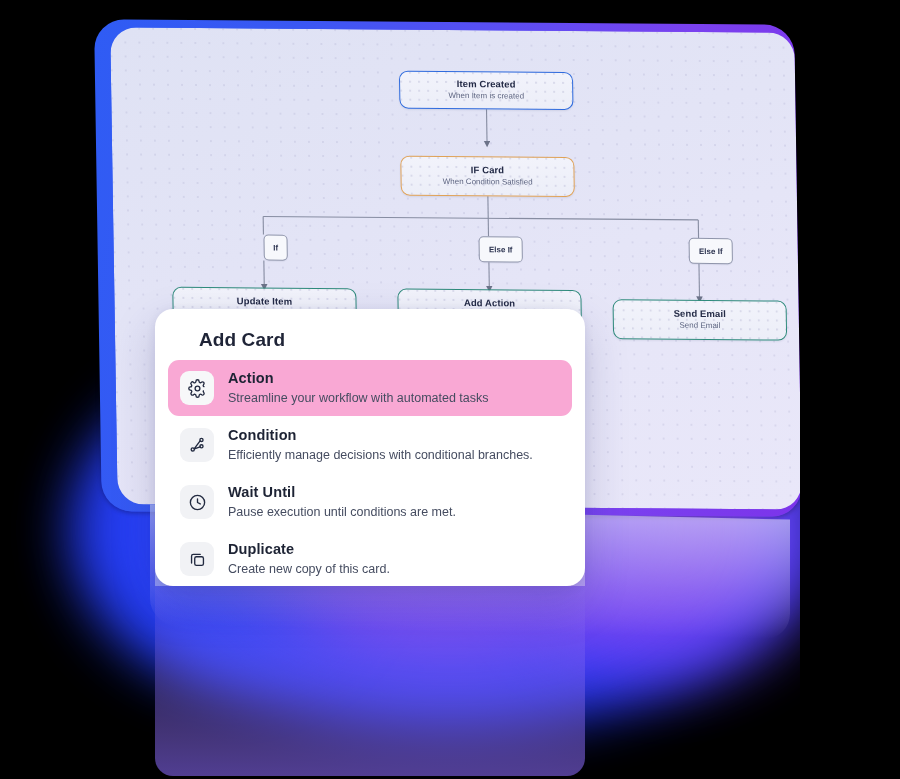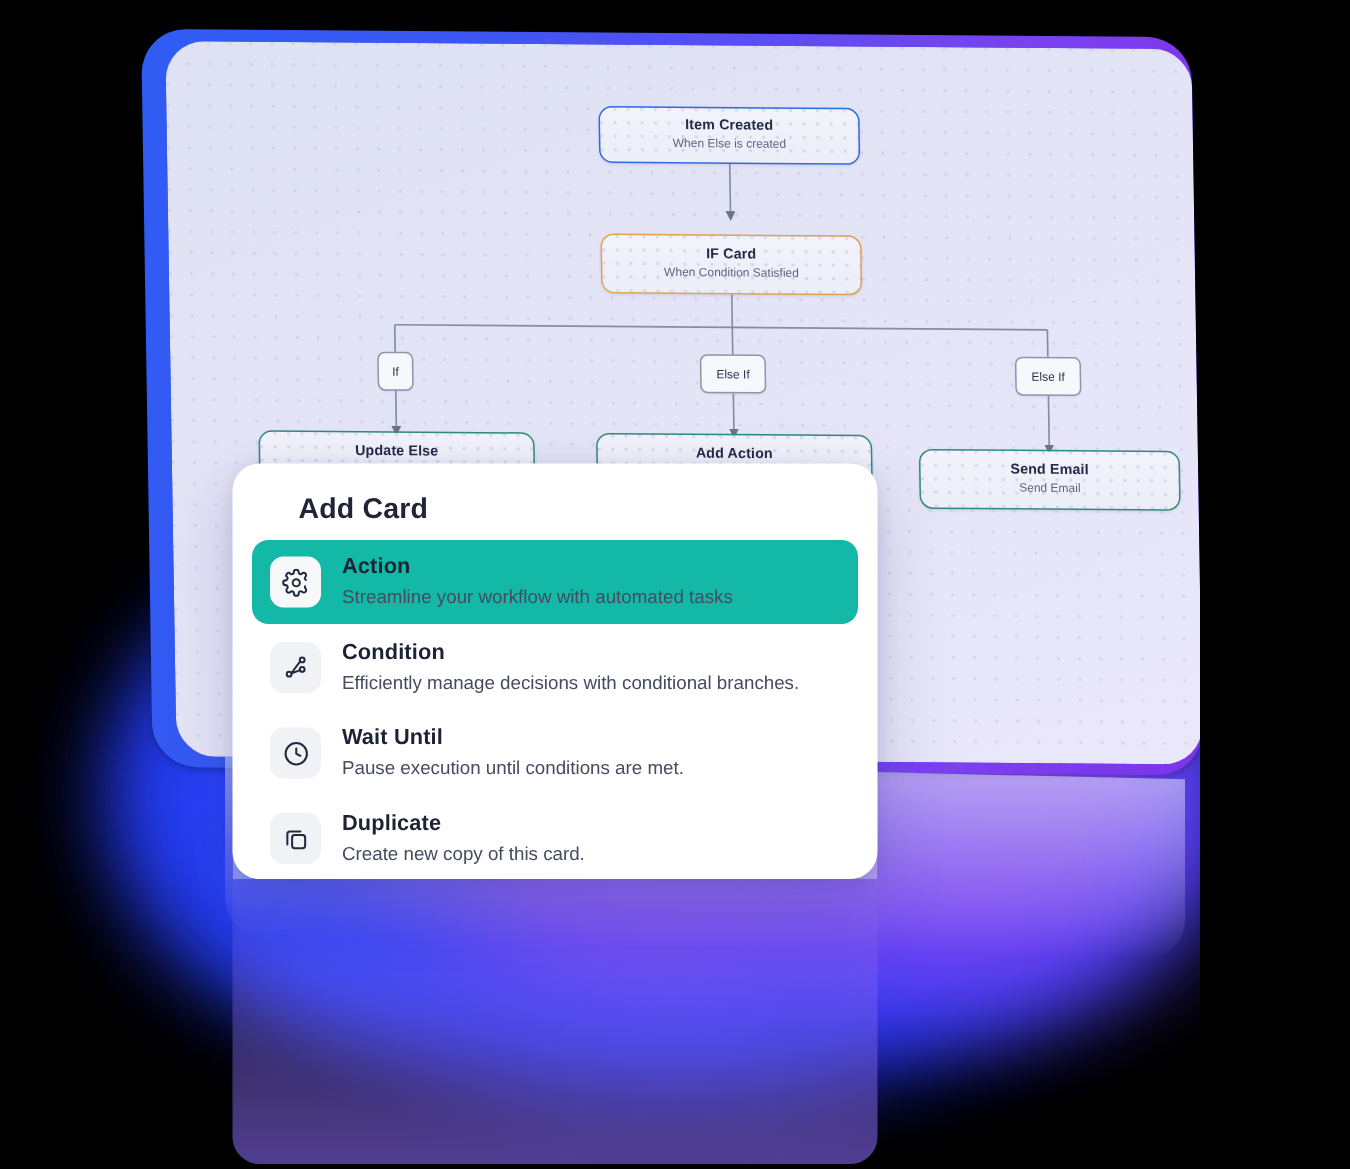--- a/index.html
+++ b/index.html
@@ -68,41 +68,42 @@
   .node .s{font-size:8px;font-weight:400;color:#5d6480;line-height:1.3;margin-top:1px;}
 
   .n-trigger{border:1.6px solid #2f6bdd;}
   .n-cond{border:1.6px solid #e0a256;}
   .n-act{border:1.6px solid #2f8b7c;}
 
   .chip{
     position:absolute;box-sizing:border-box;
     border:1px solid #8f95ab;border-radius:5px;background:#f7f8fc;
     display:flex;align-items:center;justify-content:center;
-    font-size:8px;color:#2c3350;font-weight:400;
+    font-size:8px;color:#2c3350;font-weight:700;
     box-shadow:0 1px 1px rgba(40,50,90,.07);
+    margin-left:12px;
   }
 
   
   .panel{
     position:absolute;left:155px;top:309px;width:430px;height:277px;
     background:#fff;border-radius:18px;
     box-shadow:0 18px 44px rgba(40,40,110,.22), 0 2px 10px rgba(40,40,110,.10);
     overflow:hidden;
   }
   .panel-title{
     font-size:19px;font-weight:700;color:#1f2437;letter-spacing:.1px;
     padding:20px 0 0 44px;
   }
   .menu{padding:9px 13px 0 13px;}
   .row{
     display:flex;align-items:center;gap:14px;
     padding:9px 12px;border-radius:11px;margin-bottom:1px;
   }
-  .row.sel{background:#14b8a6;}
+  .row.sel{background:#f9a8d4;}
   .ico{
     width:34px;height:34px;flex:0 0 34px;border-radius:9px;background:#f1f2f5;
     display:flex;align-items:center;justify-content:center;
   }
   .row.sel .ico{background:#f7f8f9;}
   .ico svg{width:19px;height:19px;display:block;}
   .txt .h{font-size:14.5px;font-weight:600;color:#1d2334;line-height:1.35;letter-spacing:.1px;}
   .txt .d{font-size:12.5px;font-weight:400;color:#454c60;line-height:1.4;margin-top:1px;}
 
   
@@ -162,30 +163,30 @@
             <line x1="585" y1="188" x2="585" y2="206"></line>
 
             <line x1="150" y1="232" x2="150" y2="259" marker-end="url(#ah)"></line>
             <line x1="375" y1="232" x2="375" y2="259" marker-end="url(#ah)"></line>
             <line x1="585" y1="232" x2="585" y2="268" marker-end="url(#ah)"></line>
           </g>
         </svg>
 
         <div class="node n-trigger" style="left:288px;top:41px;width:174px;height:38px;">
           <div class="t">Item Created</div>
-          <div class="s">When Else is created</div>
+          <div class="s">When Item is created</div>
         </div>
 
         <div class="node n-cond" style="left:288px;top:126px;width:174px;height:40px;">
           <div class="t">IF Card</div>
           <div class="s">When Condition Satisfied</div>
         </div>
 
         <div class="node n-act" style="left:58px;top:259px;width:184px;height:40px;">
-          <div class="t">Update Else</div>
+          <div class="t">Update Item</div>
           <div class="s">Update Assignee</div>
         </div>
 
         <div class="node n-act" style="left:283px;top:259px;width:184px;height:40px;">
           <div class="t">Add Action</div>
           <div class="s">Comment Added To Triggered Item</div>
         </div>
 
         <div class="node n-act" style="left:498px;top:268px;width:174px;height:40px;">
           <div class="t">Send Email</div>

